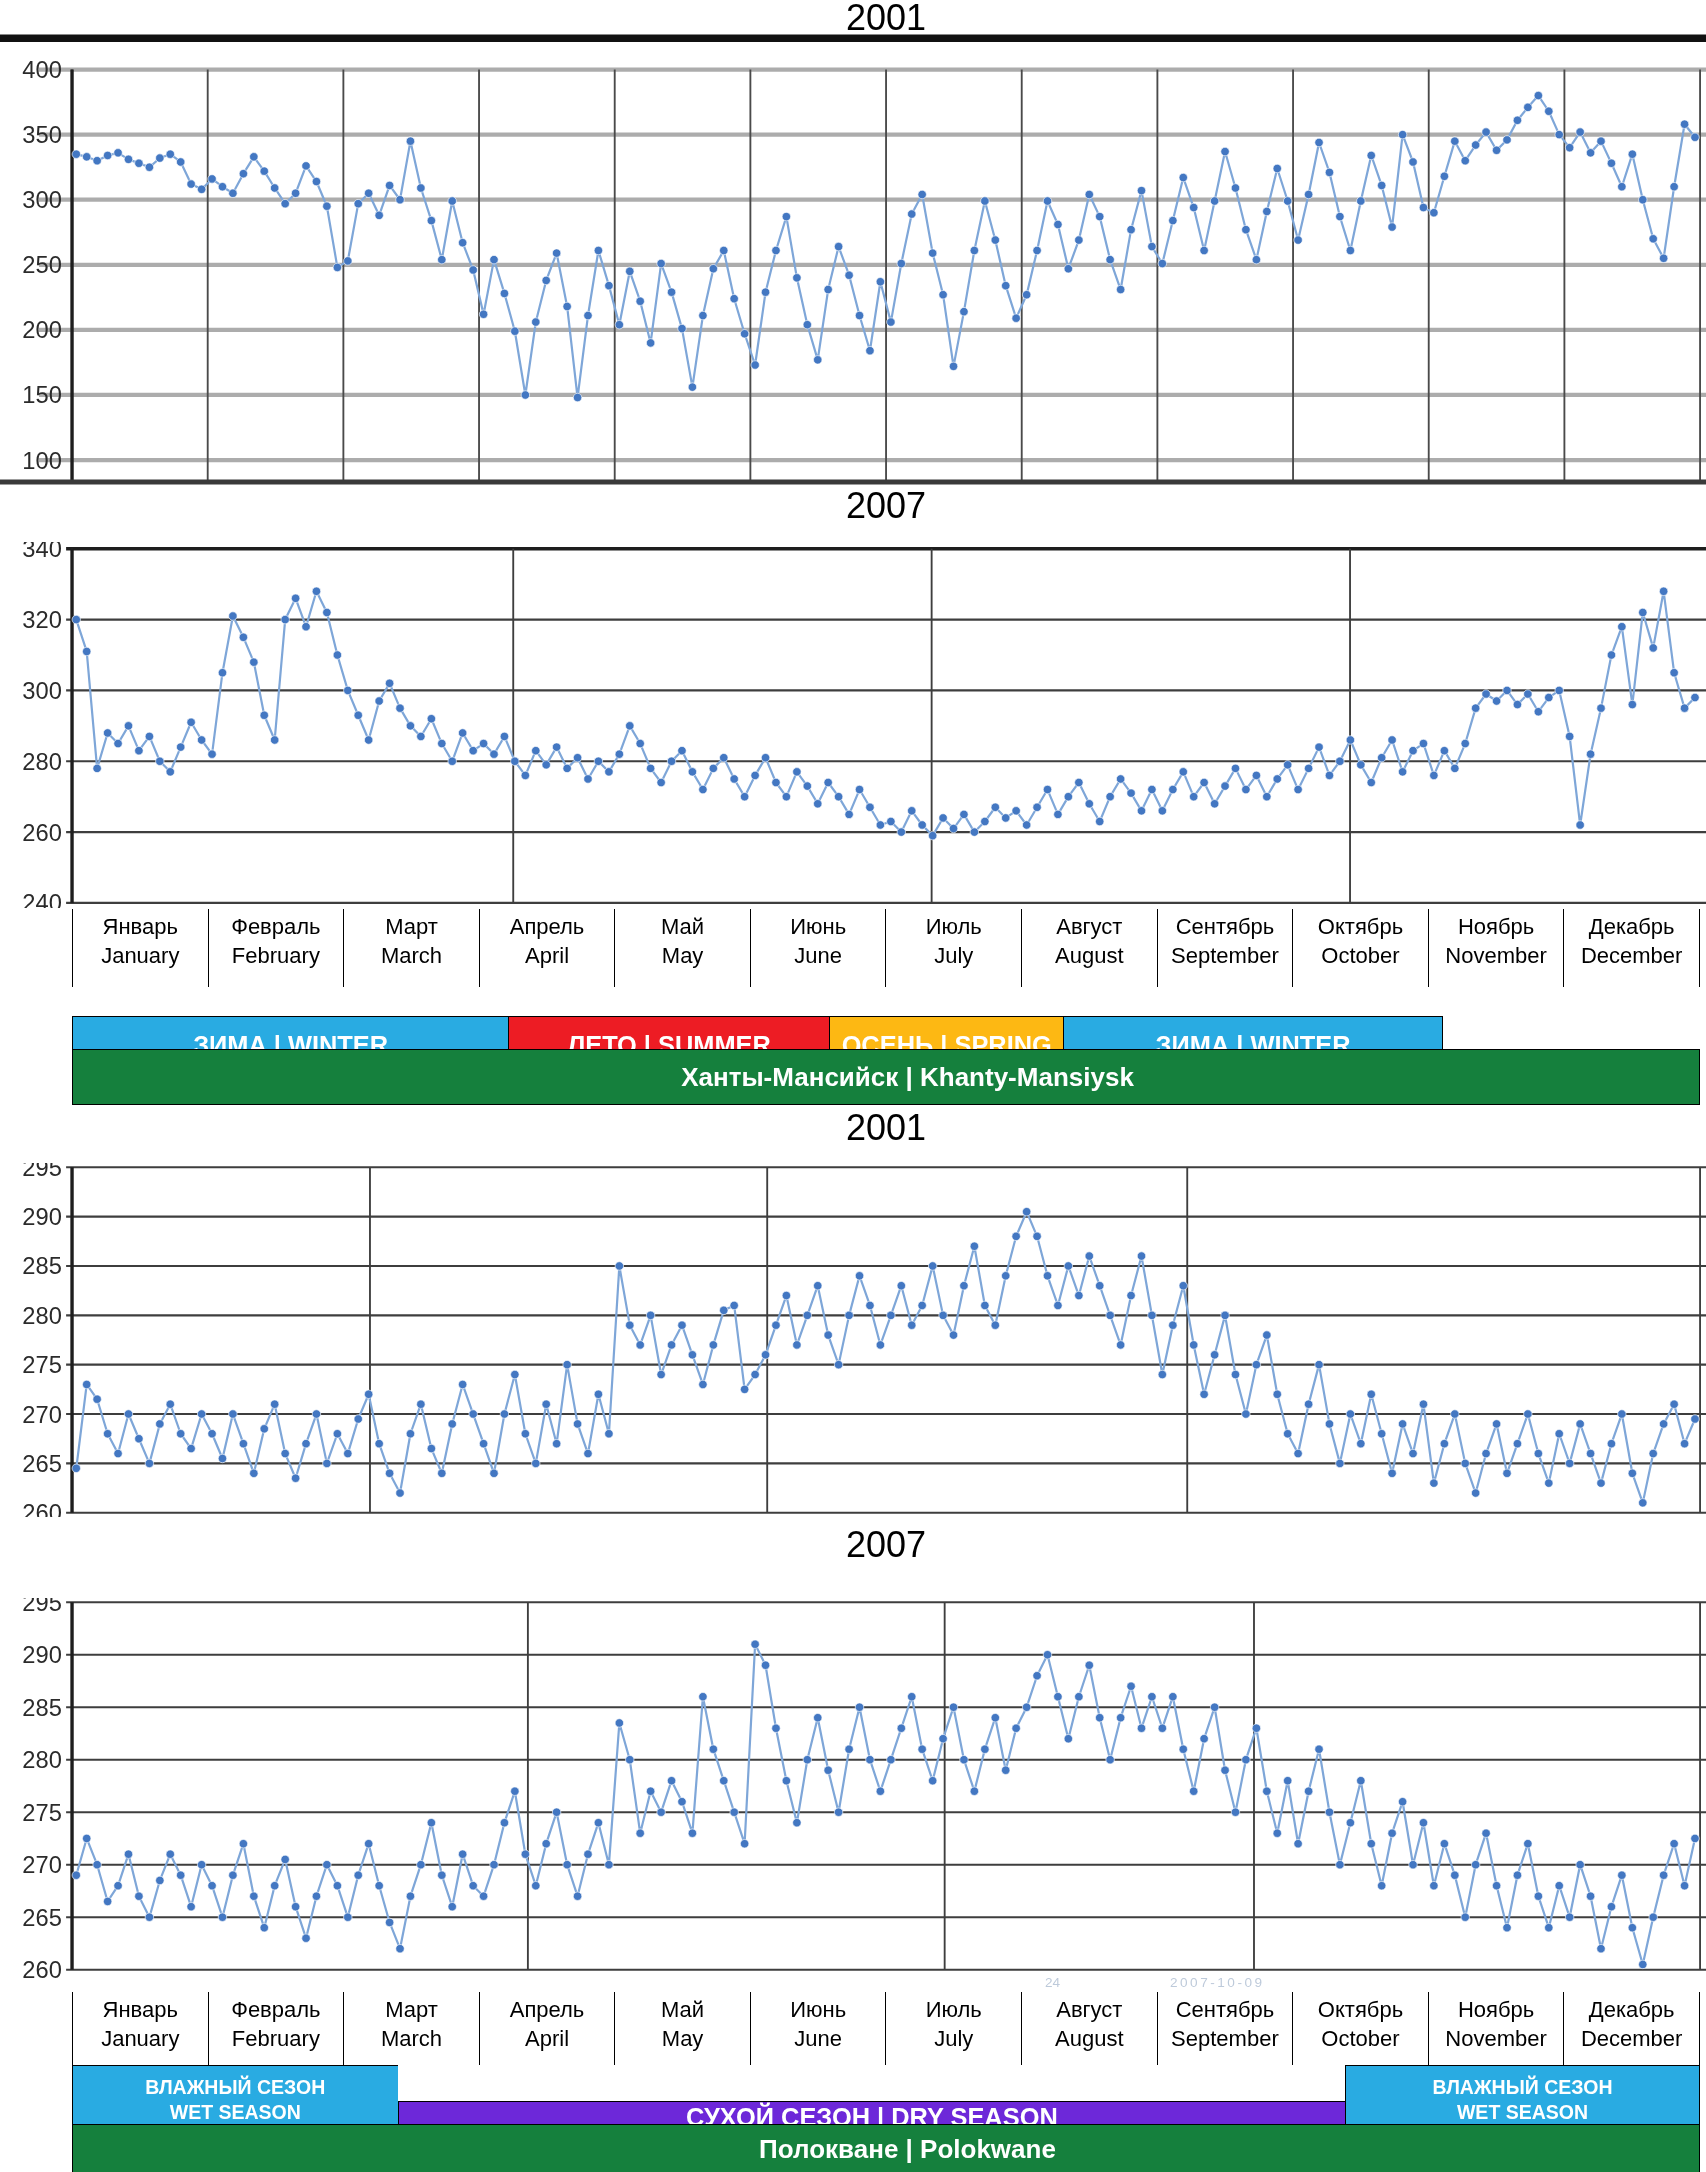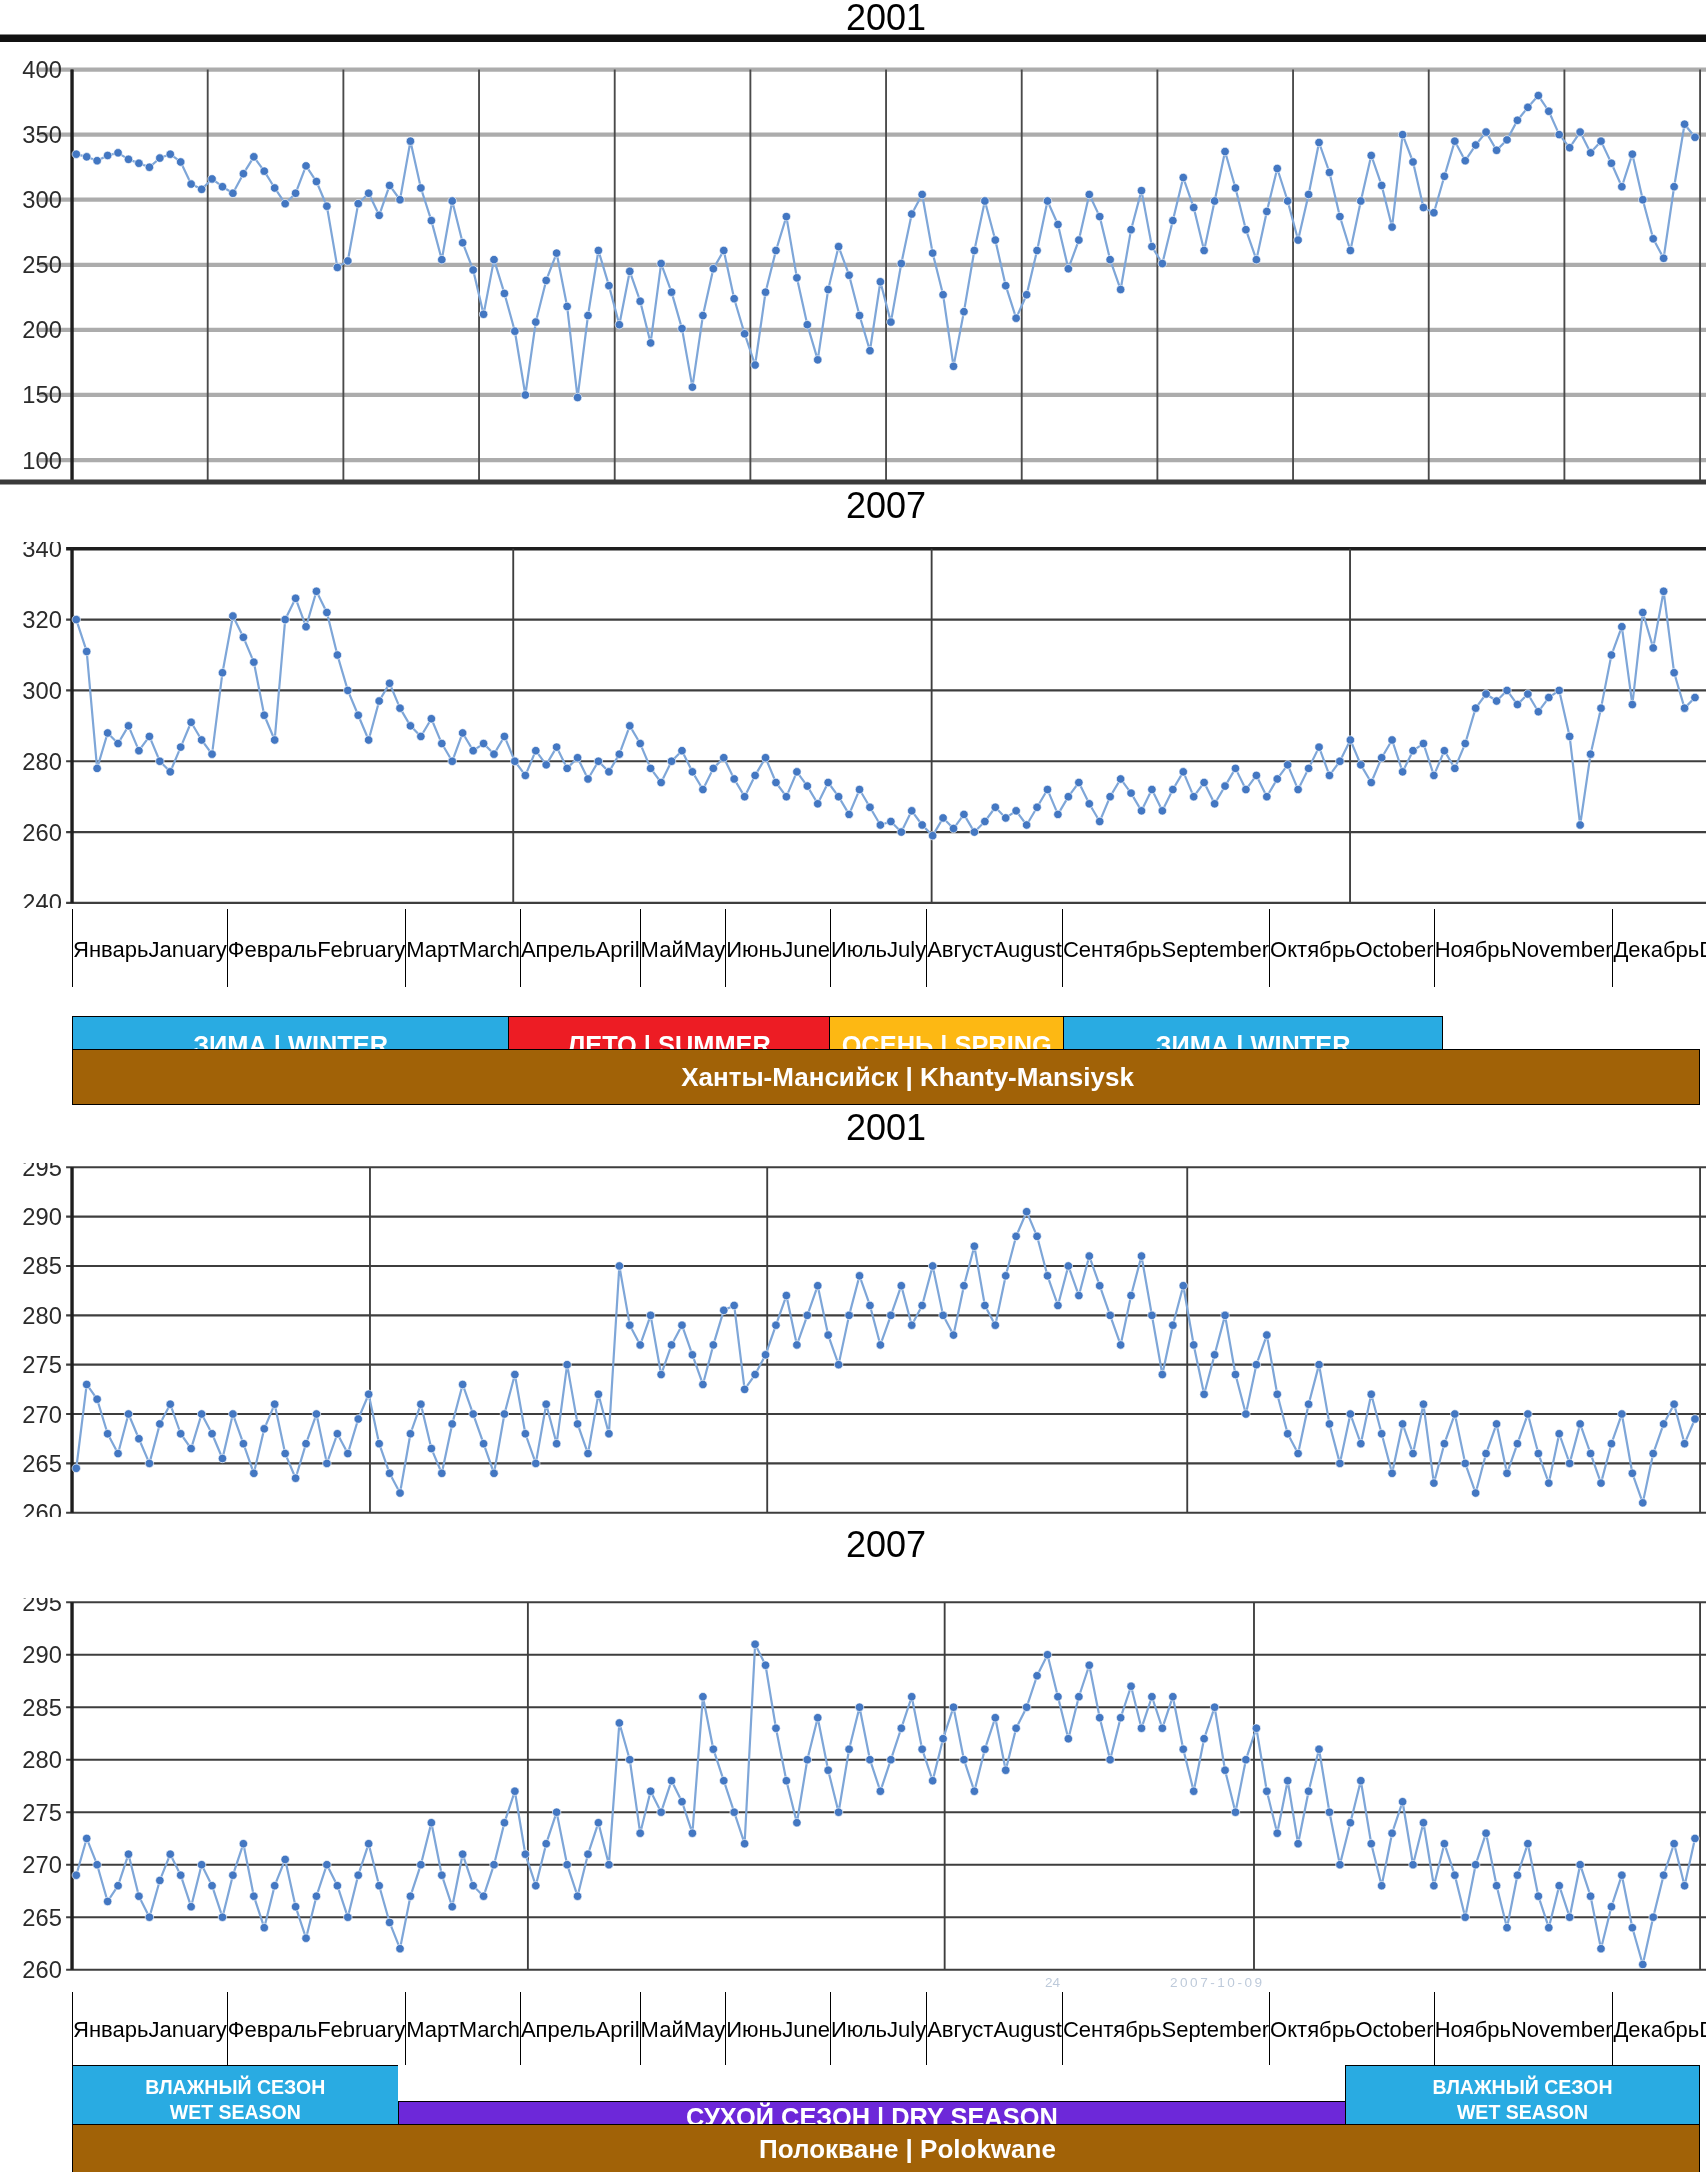--- a/index.html
+++ b/index.html
@@ -16,35 +16,35 @@
   #t4{top:1524px;height:51px}
   .chart{position:absolute;left:0;width:1706px;}
   #c-k2001{top:34px;height:454px}
   #c-k2007{top:542px;height:366px}
   #c-p2001{top:1163px;height:354px}
   #c-p2007{top:1598px;height:381px}
   .chart svg{display:block;width:100%;height:100%;}
   .months{position:absolute;left:72px;width:1628px;display:flex;}
   #months1{top:909px;height:78px}
   #months2{top:1992px;height:73px}
-  .mcell{flex:1;display:flex;align-items:center;
+  .mcell{flex:1;display:flex;flex-direction:column;align-items:center;
     padding-top:2.5px;border-right:1.7px solid #000;line-height:1.32;
     font-size:22px;color:#000;}
   .mcell:first-child{border-left:1.7px solid #000;}
   .seasons{position:absolute;left:72px;width:1628px;display:flex;}
   #seasons1{top:1016px;height:59px}
   #seasons2{top:2065px;height:69px}
   .scell{display:flex;flex-direction:column;align-items:center;justify-content:center;
     color:#fff;font-weight:bold;border-top:1.7px solid #000;border-bottom:1.7px solid #000;
     border-left:1.7px solid #000;text-align:center;}
   .scell:last-child{border-right:1.7px solid #000;}
   .scell .l1{font-size:25.4px;}
   .scell .s1{font-size:19.5px;line-height:1.25;}
   .scell .s2{font-size:19.5px;line-height:1.25;}
-  .city{position:absolute;left:72px;width:1628px;background:#a16207;
+  .city{position:absolute;left:72px;width:1628px;background:#15803d;
     border:1.7px solid #000;color:#fff;font-weight:bold;font-size:26px;
     display:flex;align-items:center;justify-content:center;padding-left:43px;}
   #city1{top:1049px;height:56px}
   #city2{top:2124px;height:51px}
   .artifact{position:absolute;top:1975px;font-size:13.6px;color:#7D96B6;opacity:.5;margin-left:28px;}
   #art-a{left:1017px}
   #art-b{left:1142px;letter-spacing:2.5px}
 </style>
 </head>
 <body>

